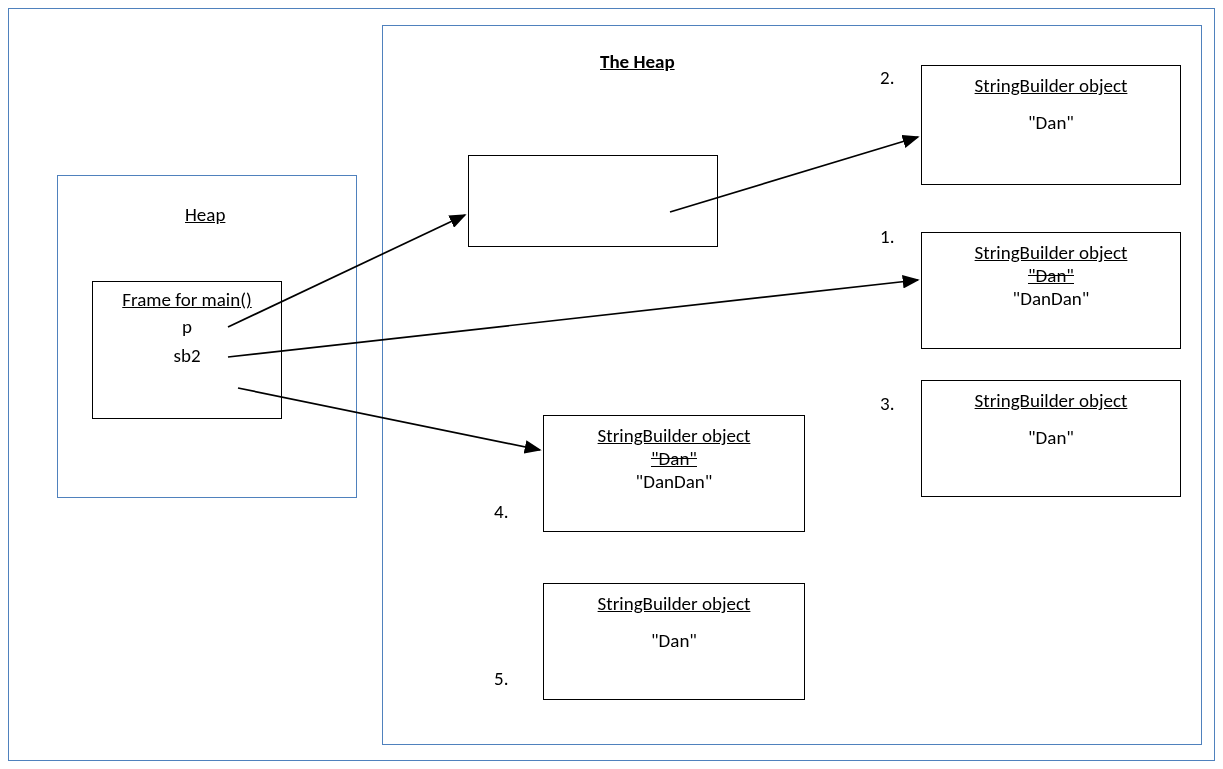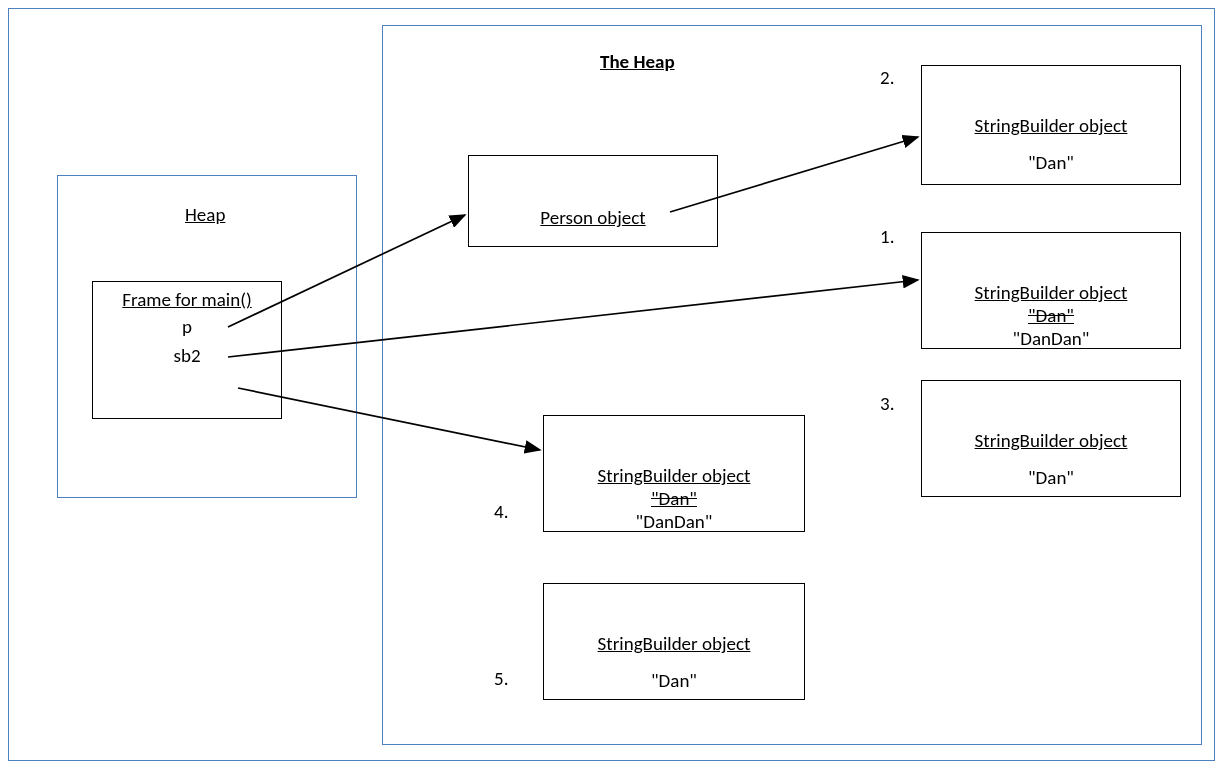--- a/index.html
+++ b/index.html
@@ -79,21 +79,21 @@
     .sb5-box { left: 543px; top: 583px; height: 117px; width: 262px; }
     .label-num {
       position: absolute;
       font-size: 19px;
     }
     .label2 { left: 880px; top: 66px; }
     .label1 { left: 880px; top: 225px; }
     .label3 { left: 880px; top: 392px; }
     .label4 { left: 494px; top: 500px; }
     .label5 { left: 494px; top: 667px; }
-    .obj-title { text-decoration: underline; margin-top: 40px; }
+    .obj-title { text-decoration: underline; }
     .strike { text-decoration: line-through underline; }
     .spacer { height: 14px; }
     svg.arrows {
       position: absolute;
       left: 0; top: 0;
       width: 1223px; height: 769px;
       pointer-events: none;
     }
   </style>
 </head>
@@ -108,21 +108,20 @@
 
 <div class="box frame-box">
   <div class="frame-title">Frame for main()</div>
   <div class="var-list">
     <div>p</div>
     <div>sb2</div>
   </div>
 </div>
 
 <div class="box person-box">
-  <div class="obj-title">Person object</div>
 </div>
 
 <div class="label-num label2">2.</div>
 <div class="box sb-box sb2-box">
   <div class="obj-title">StringBuilder object</div>
   <div class="spacer"></div>
   <div>"Dan"</div>
 </div>
 
 <div class="label-num label1">1.</div>

